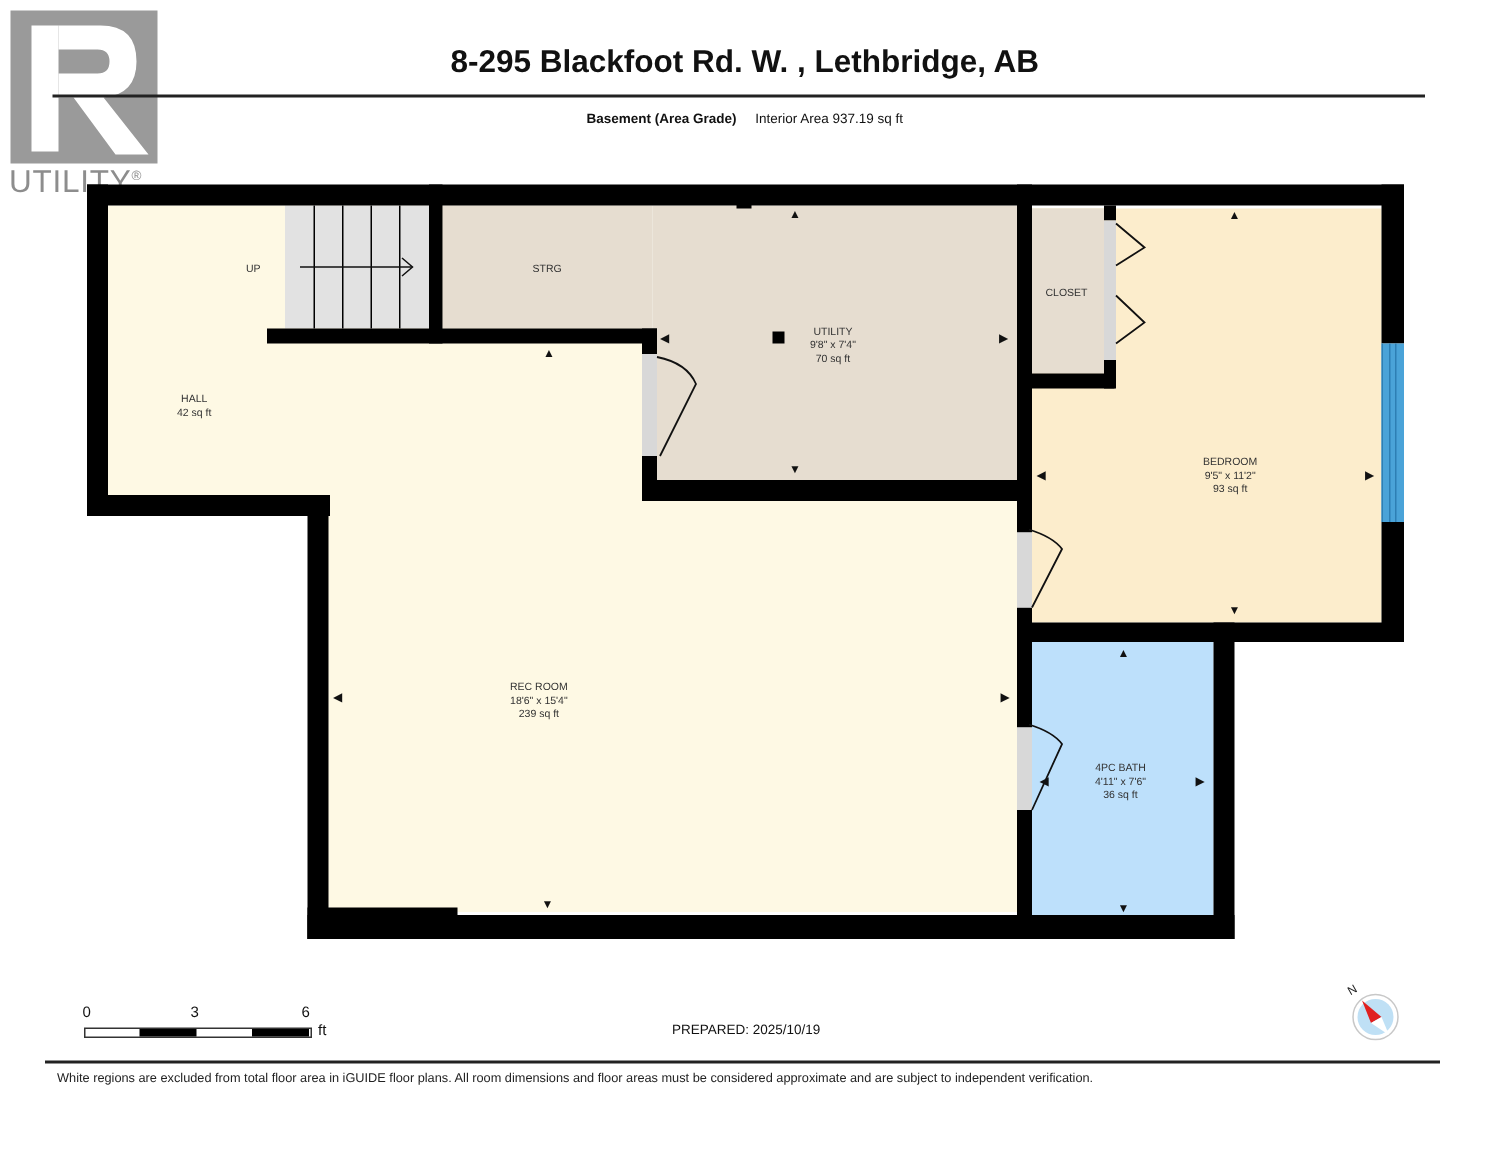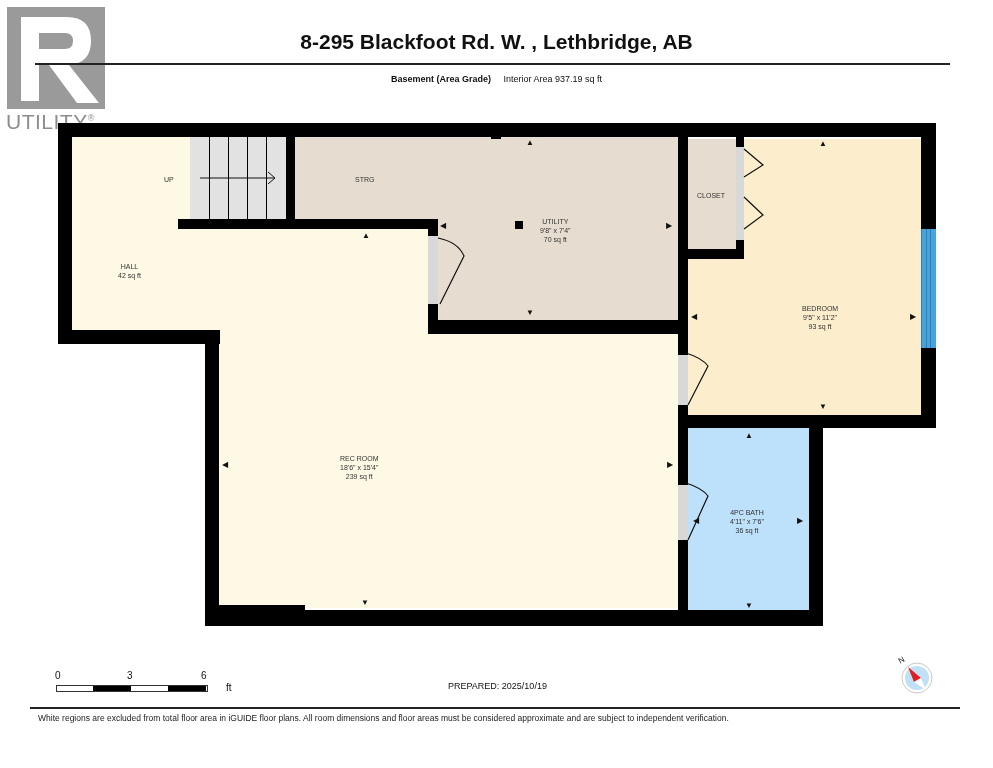--- a/index.html
+++ b/index.html
@@ -157,21 +157,21 @@
   <div class="arrow" style="left:745px;top:432px;">▲</div>
   <div class="arrow" style="left:745px;top:602px;">▼</div>
   <div class="arrow" style="left:693px;top:517px;">◀</div>
   <div class="arrow" style="left:797px;top:517px;">▶</div>
 </div>
 
 <div class="abs" style="left:0;top:0;">
   <div class="abs tick" style="left:55px;top:670px;">0</div>
   <div class="abs tick" style="left:127px;top:670px;">3</div>
   <div class="abs tick" style="left:201px;top:670px;">6</div>
-  <div class="abs tick" style="left:212px;top:682px;margin-left:14px;">ft</div>
+  <div class="abs tick" style="left:212px;top:682px;">ft</div>
   <div class="abs scale">
     <div class="scale-seg" style="left:36px;width:38px;background:#000;"></div>
     <div class="scale-seg" style="left:111px;width:38px;background:#000;"></div>
   </div>
 </div>
 
 <div class="abs prepared">PREPARED: 2025/10/19</div>
 
 <svg class="abs" style="left:895px;top:652px" width="45" height="45">
   <text x="4" y="11" font-size="8" font-family="Liberation Sans, sans-serif" fill="#222" transform="rotate(-30 6 9)">N</text>

